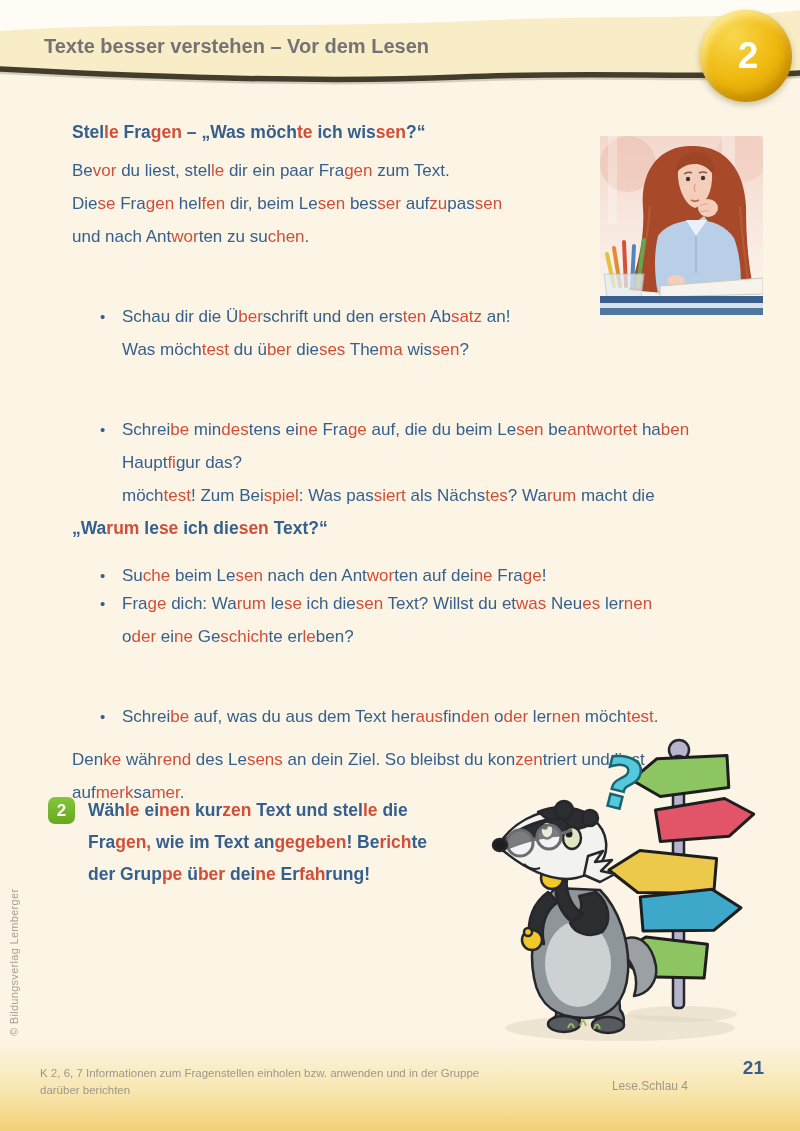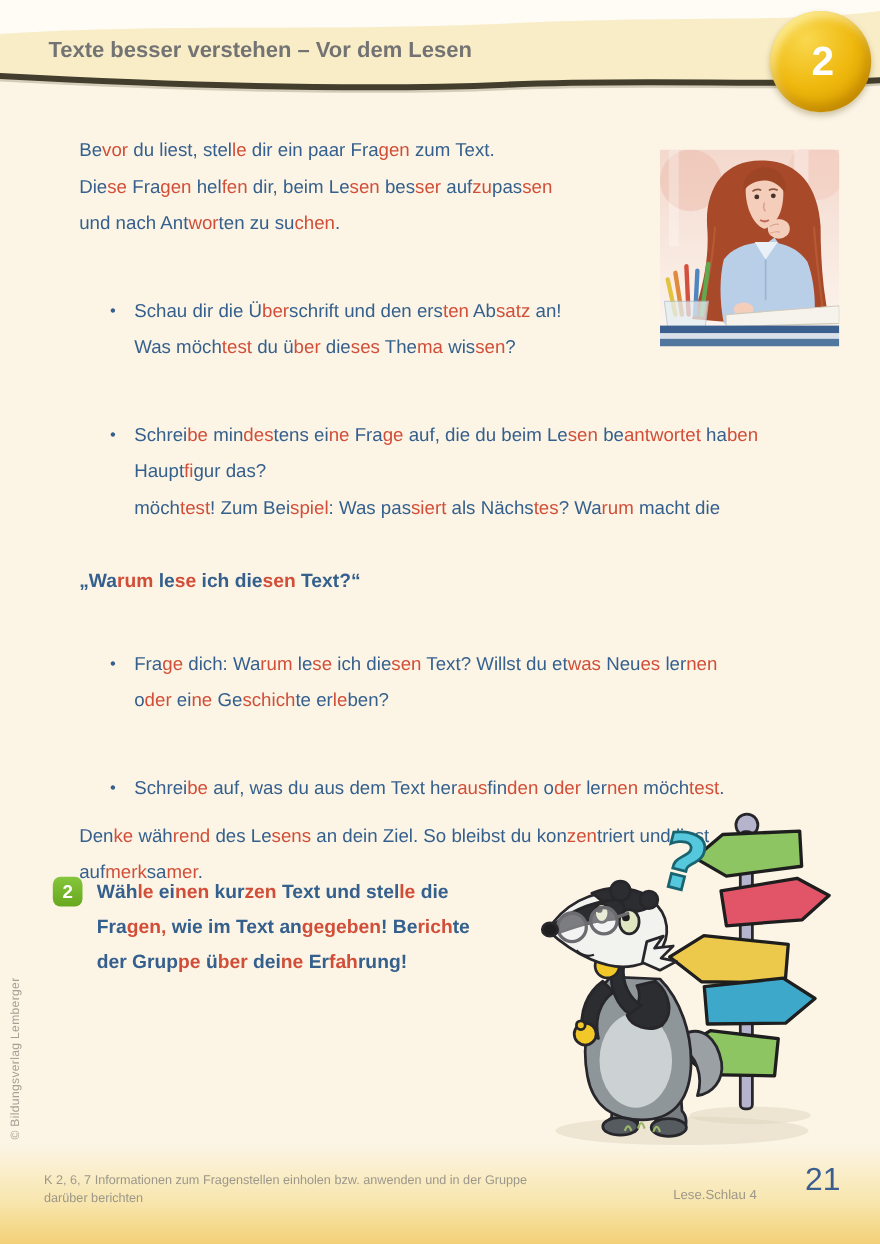--- a/index.html
+++ b/index.html
@@ -43,21 +43,21 @@
   .badger{position:absolute;left:460px;top:726px;width:332px;height:330px;z-index:3;}
 
   
   .copyright{position:absolute;left:20px;bottom:95px;transform:rotate(-90deg);transform-origin:0 100%;
       font-size:11px;color:#a5a095;letter-spacing:.3px;white-space:nowrap;}
   .footer{position:absolute;left:0;bottom:0;width:800px;height:92px;
       background:linear-gradient(180deg,rgba(252,245,230,0) 0%,#f8e6ae 58%,#f2d077 100%);}
   .competence{position:absolute;left:40px;top:26px;font-size:11.5px;color:#9c978a;line-height:17px;}
   .competence div{white-space:nowrap;}
   .brand{position:absolute;right:112px;top:30px;font-size:12px;color:#9c978a;white-space:nowrap;margin-top:10px;}
-  .pagenum{position:absolute;right:36px;top:18px;font-size:29px;font-weight:400;color:#3a5f8e;}
+  .pagenum{position:absolute;right:36px;top:18px;font-size:19px;font-weight:700;color:#3a5f8e;}
 </style>
 </head>
 <body>
 
 <div class="page">
 
   <div class="header">
     <svg width="800" height="110" viewBox="0 0 800 110">
       <path d="M0,0 H800 V10 C720,21 620,14 470,21 C300,29 140,21 0,31 Z" fill="#fefcf4"></path>
       <path d="M0,31 C140,21 300,29 470,21 C620,14 720,21 800,10 L800,73 C700,79 600,71 460,77 C320,83 150,77 0,69 Z" fill="#f9edc7"></path>
@@ -106,34 +106,38 @@
       <line x1="7" y1="118" x2="14" y2="150" stroke="#e3c23f" stroke-width="4"></line>
     </g>
     <path d="M4,138 L44,138 L40,170 L8,170 Z" fill="#e3edf2" opacity=".75" stroke="#b5c6d0"></path>
     <path d="M60,150 L163,142 L163,158 L60,161 Z" fill="#f6f3ec" stroke="#cfc9ba"></path>
     <rect x="0" y="160" width="163" height="7" fill="#3b5f8e"></rect>
     <rect x="0" y="167" width="163" height="5" fill="#d8e0ea"></rect>
     <rect x="0" y="172" width="163" height="7" fill="#52779f"></rect>
   </svg>
 
   <section class="sec sec1">
+    <div class="heading"><span class="c-b">Stel</span><span class="c-r">le</span><span class="c-b"> Fra</span><span class="c-r">gen</span><span class="c-b"> – „Was möch</span><span class="c-r">te</span><span class="c-b"> ich wis</span><span class="c-r">sen</span><span class="c-b">?“</span></div>
     <div class="para">
       <div class="line"><span class="c-b">Be</span><span class="c-r">vor</span><span class="c-b"> du liest, stel</span><span class="c-r">le</span><span class="c-b"> dir ein paar Fra</span><span class="c-r">gen</span><span class="c-b"> zum Text.</span></div>
       <div class="line"><span class="c-b">Die</span><span class="c-r">se</span><span class="c-b"> Fra</span><span class="c-r">gen</span><span class="c-b"> hel</span><span class="c-r">fen</span><span class="c-b"> dir, beim Le</span><span class="c-r">sen</span><span class="c-b"> bes</span><span class="c-r">ser</span><span class="c-b"> auf</span><span class="c-r">zu</span><span class="c-b">pas</span><span class="c-r">sen</span></div>
       <div class="line"><span class="c-b">und nach Ant</span><span class="c-r">wor</span><span class="c-b">ten zu su</span><span class="c-r">chen</span><span class="c-b">.</span></div>
     </div>
     <div class="bullets">
       <div class="bullet">
         <div class="line"><span class="c-b">Schau dir die Ü</span><span class="c-r">ber</span><span class="c-b">schrift und den ers</span><span class="c-r">ten</span><span class="c-b"> Ab</span><span class="c-r">satz</span><span class="c-b"> an!</span></div>
         <div class="line"><span class="c-b">Was möch</span><span class="c-r">test</span><span class="c-b"> du ü</span><span class="c-r">ber</span><span class="c-b"> die</span><span class="c-r">ses</span><span class="c-b"> The</span><span class="c-r">ma</span><span class="c-b"> wis</span><span class="c-r">sen</span><span class="c-b">?</span></div>
       </div>
       <div class="bullet">
         <div class="line"><span class="c-b">Schrei</span><span class="c-r">be</span><span class="c-b"> min</span><span class="c-r">des</span><span class="c-b">tens ei</span><span class="c-r">ne</span><span class="c-b"> Fra</span><span class="c-r">ge</span><span class="c-b"> auf, die du beim Le</span><span class="c-r">sen</span><span class="c-b"> be</span><span class="c-r">antwortet</span><span class="c-b"> ha</span><span class="c-r">ben</span></div>
         <div class="line"><span class="c-b">Haupt</span><span class="c-r">fi</span><span class="c-b">gur das?</span></div>
         <div class="line"><span class="c-b">möch</span><span class="c-r">test</span><span class="c-b">! Zum Bei</span><span class="c-r">spiel</span><span class="c-b">: Was pas</span><span class="c-r">siert</span><span class="c-b"> als Nächs</span><span class="c-r">tes</span><span class="c-b">? Wa</span><span class="c-r">rum</span><span class="c-b"> macht die</span></div>
+      </div>
+      <div class="bullet">
+        <div class="line"><span class="c-b">Su</span><span class="c-r">che</span><span class="c-b"> beim Le</span><span class="c-r">sen</span><span class="c-b"> nach den Ant</span><span class="c-r">wor</span><span class="c-b">ten auf dei</span><span class="c-r">ne</span><span class="c-b"> Fra</span><span class="c-r">ge</span><span class="c-b">!</span></div>
       </div>
     </div>
   </section>
 
   <section class="sec sec2">
     <div class="heading"><span class="c-b">„Wa</span><span class="c-r">rum</span><span class="c-b"> le</span><span class="c-r">se</span><span class="c-b"> ich die</span><span class="c-r">sen</span><span class="c-b"> Text?“</span></div>
     <div class="bullets">
       <div class="bullet">
         <div class="line"><span class="c-b">Fra</span><span class="c-r">ge</span><span class="c-b"> dich: Wa</span><span class="c-r">rum</span><span class="c-b"> le</span><span class="c-r">se</span><span class="c-b"> ich die</span><span class="c-r">sen</span><span class="c-b"> Text? Willst du et</span><span class="c-r">was</span><span class="c-b"> Neu</span><span class="c-r">es</span><span class="c-b"> ler</span><span class="c-r">nen</span></div>
         <div class="line"><span class="c-b">o</span><span class="c-r">der</span><span class="c-b"> ei</span><span class="c-r">ne</span><span class="c-b"> Ge</span><span class="c-r">schich</span><span class="c-b">te er</span><span class="c-r">le</span><span class="c-b">ben?</span></div>

